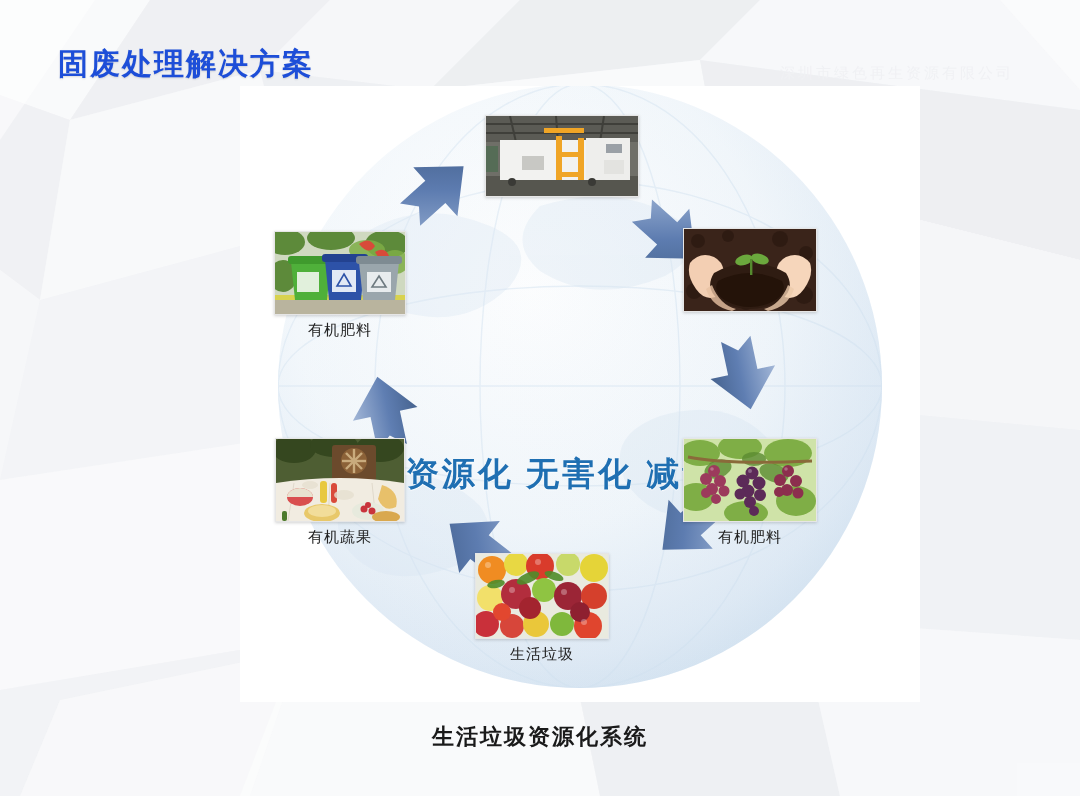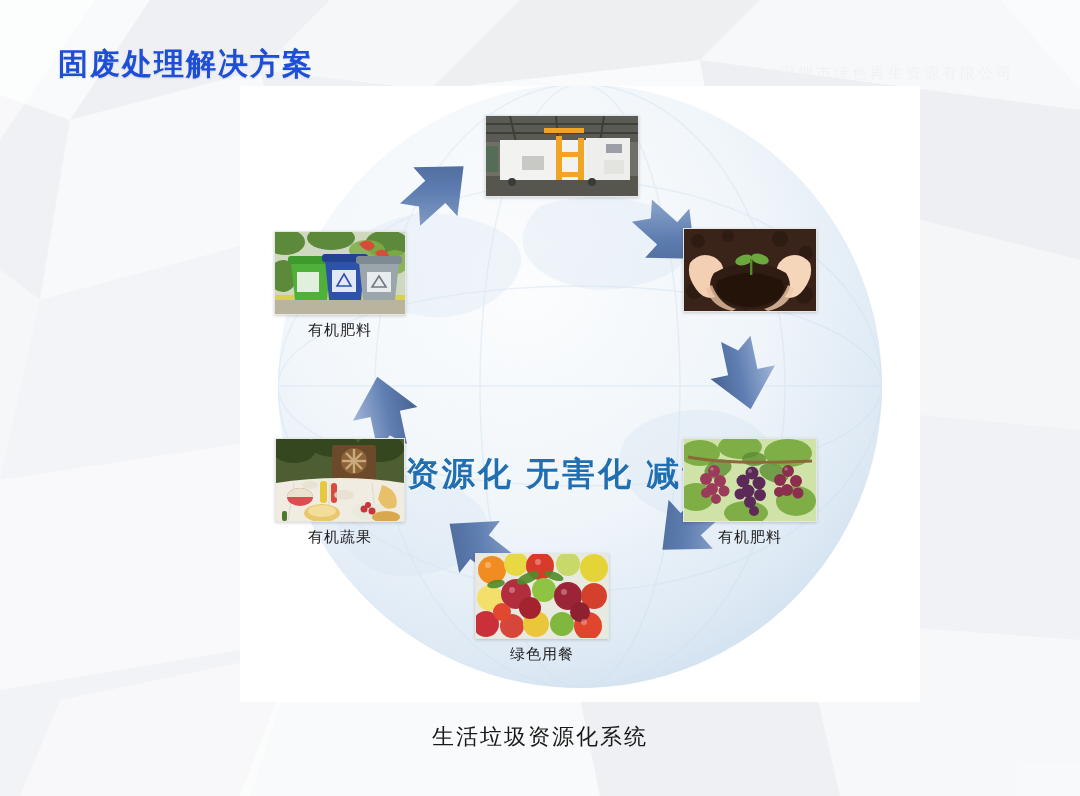--- a/index.html
+++ b/index.html
@@ -77,21 +77,21 @@
   #node-waste{left:-10px;top:145px;width:220px;}
   #node-waste .thumb{width:130px;height:82px;margin:0 auto;}
 
   
   #arrows{position:absolute;left:0;top:0;width:680px;height:616px;
           pointer-events:none;}
 
   
   #caption{
     position:absolute;left:0;right:0;top:722px;
-    text-align:center;font-size:22px;font-weight:normal;
+    text-align:center;font-size:22px;font-weight:bold;
     color:#1a1a1a;letter-spacing:2px;
   }
 </style>
 </head>
 <body>
 
 <svg id="bg-poly" viewBox="0 0 1080 796" preserveAspectRatio="none">
   <rect width="1080" height="796" fill="#f4f5f7"></rect>
   <g opacity="0.85">
     <polygon points="0,0 150,0 70,120 0,95" fill="#fbfbfc"></polygon>
@@ -356,21 +356,21 @@
         </g>
         <g fill="#ffffff" opacity=".3">
           <circle cx="12" cy="11" r="3"></circle>
             <circle cx="62" cy="8" r="3"></circle>
           <circle cx="36" cy="36" r="3"></circle>
             <circle cx="88" cy="38" r="3"></circle>
           <circle cx="108" cy="68" r="3"></circle>
         </g>
       </svg>
     </span>
-    <div class="node-label">绿色用餐</div>
+    <div class="node-label">生活垃圾</div>
   </div>
 
   <div class="node" id="node-dining">
     <span class="thumb">
       <svg width="128" height="82" viewBox="0 0 128 82">
         <rect width="128" height="82" fill="#4e5e33"></rect>
         <g fill="#35471f">
           <ellipse cx="18" cy="10" rx="22" ry="14"></ellipse>
           <ellipse cx="58" cy="6" rx="24" ry="12"></ellipse>
           <ellipse cx="104" cy="9" rx="24" ry="14"></ellipse>

